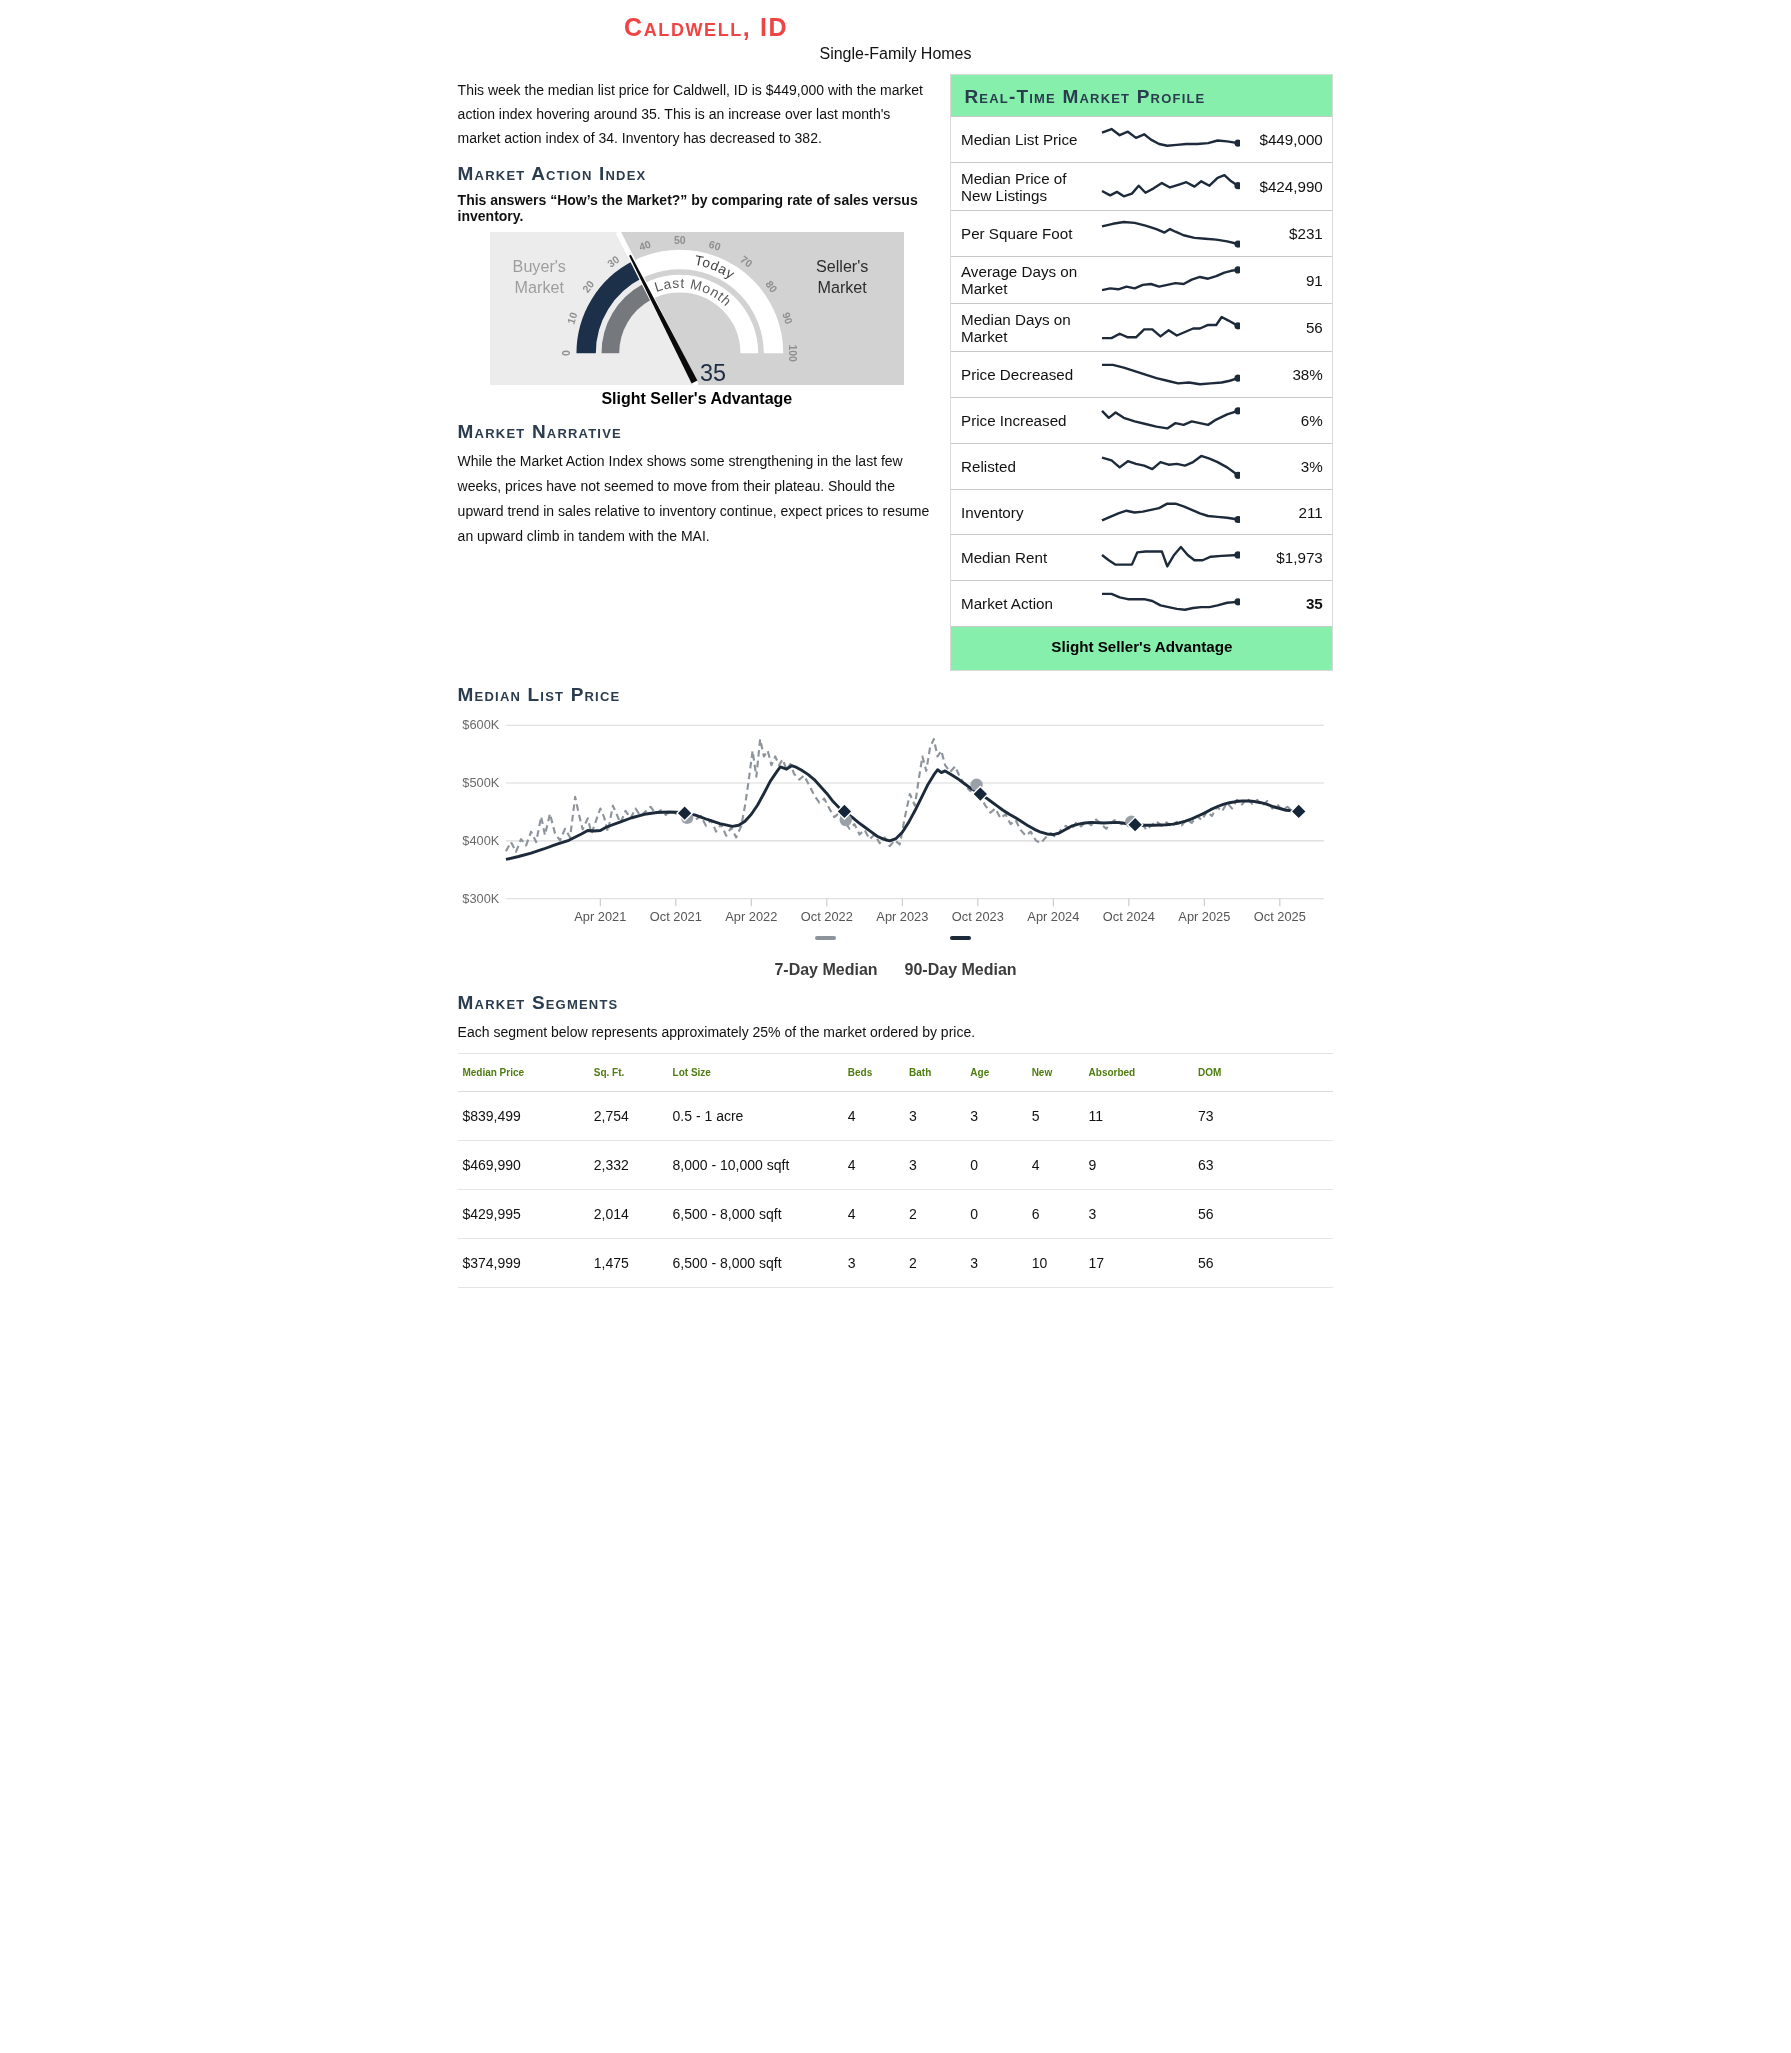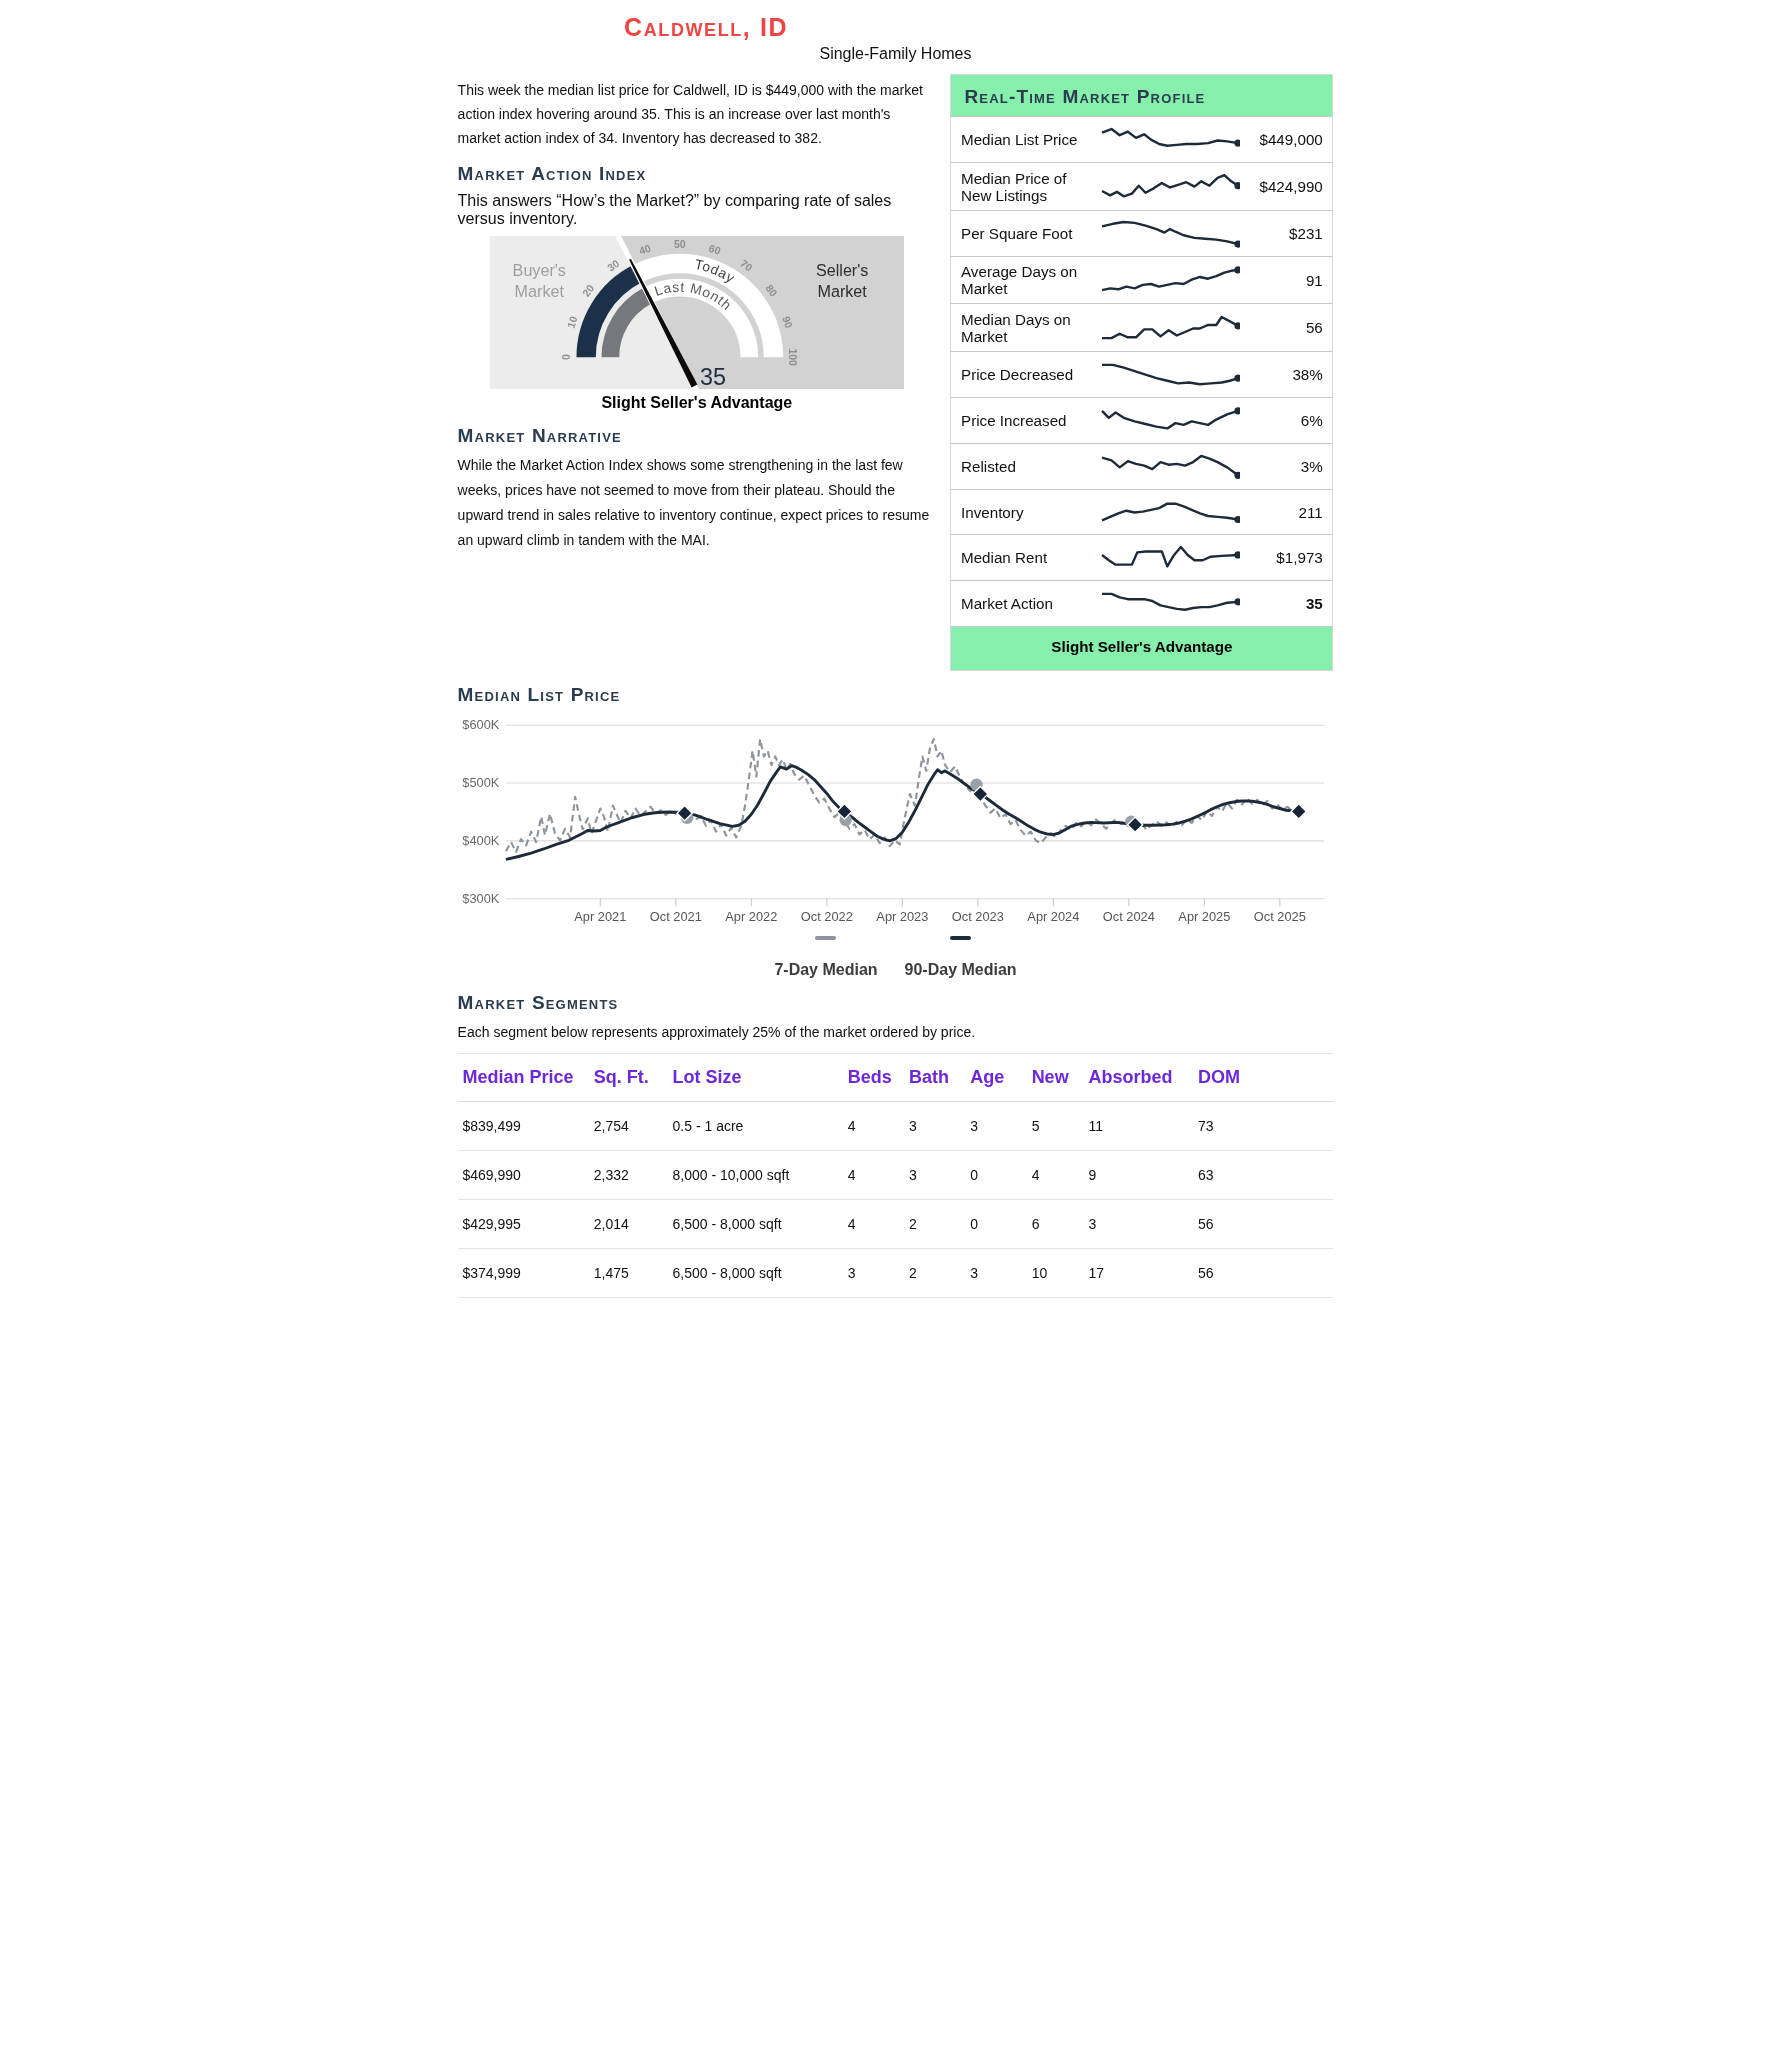--- a/index.html
+++ b/index.html
@@ -5,21 +5,21 @@
   html,body{margin:0;padding:0;background:#ffffff;color:#111;
     font-family:"Liberation Sans", sans-serif;}
   .page{width:895px;margin:0 auto;padding:8px 9.6px 32px 9.6px;box-sizing:border-box;}
   
   h1.city{font-variant:small-caps;letter-spacing:1.6px;color:#ef4444;
     font-size:25px;font-weight:bold;margin:4.8px 0 1.6px 0;text-align:center;width:497px;}
   .report-subtitle{font-size:16px;text-align:center;margin:3.2px 0 11.2px 0;color:#111;}
   h2.sec{font-variant:small-caps;letter-spacing:1.2px;color:#2b3c4e;
     font-size:19px;font-weight:bold;margin:13px 0 6.4px 0;}
   p.body-text{font-size:14px;line-height:1.7;margin:4.8px 0;}
-  p.small-note{font-size:16px;margin:1.6px 0 8px 0;}
+  p.small-note{font-size:14px;margin:1.6px 0 8px 0;font-weight:bold;}
   
   .top{display:flex;gap:14.4px;align-items:flex-start;}
   .left-col{flex:1;min-width:0;}
   
   .gauge-wrap{width:414px;margin:6.4px auto 0 auto;text-align:center;}
   .gauge-wrap svg{display:block;width:414px;height:auto;}
   .gauge-status{font-size:16px;font-weight:bold;margin-top:4.8px;color:#000;}
   svg text{font-family:"Liberation Sans", sans-serif;}
   
   .profile{width:383px;flex:0 0 383px;background:#86efac;border:0.8px solid #d9d9d9;
@@ -35,21 +35,21 @@
   .profile-footer{font-size:15.2px;font-weight:bold;text-align:center;padding:11.2px 6.4px 14.4px 6.4px;color:#000;}
   
   .chart-box{width:100%;margin-top:3.2px;text-align:center;}
   .chart-box svg{width:100%;height:auto;display:block;}
   .legend{display:flex;justify-content:center;gap:27px;align-items:center;
     margin:8px 0 4.8px 0;font-size:16px;font-weight:bold;color:#3c3c3c;}
   .legend .item{display:flex;align-items:center;gap:21px;flex-direction:column;}
   .legend .swatch{width:21px;height:4px;border-radius:2.4px;display:inline-block;}
   
   table.segments{width:100%;border-collapse:collapse;margin-top:8px;}
-  table.segments th{font-size:18px;text-align:left;font-weight:bold;color:#6d28d9;
+  table.segments th{font-size:10px;text-align:left;font-weight:bold;color:#4d7c0f;
     padding:13px 4.8px 13px 4.8px;border-top:0.8px solid #e2e2e2;border-bottom:0.8px solid #dadada;}
   table.segments td{font-size:14px;padding:16px 4.8px;border-bottom:0.8px solid #e4e4e4;color:#111;}
 </style>
 </head>
 <body>
 
 <div class="page">
 
   <h1 class="city">Caldwell, ID</h1>
   <div class="report-subtitle">Single-Family Homes</div>

